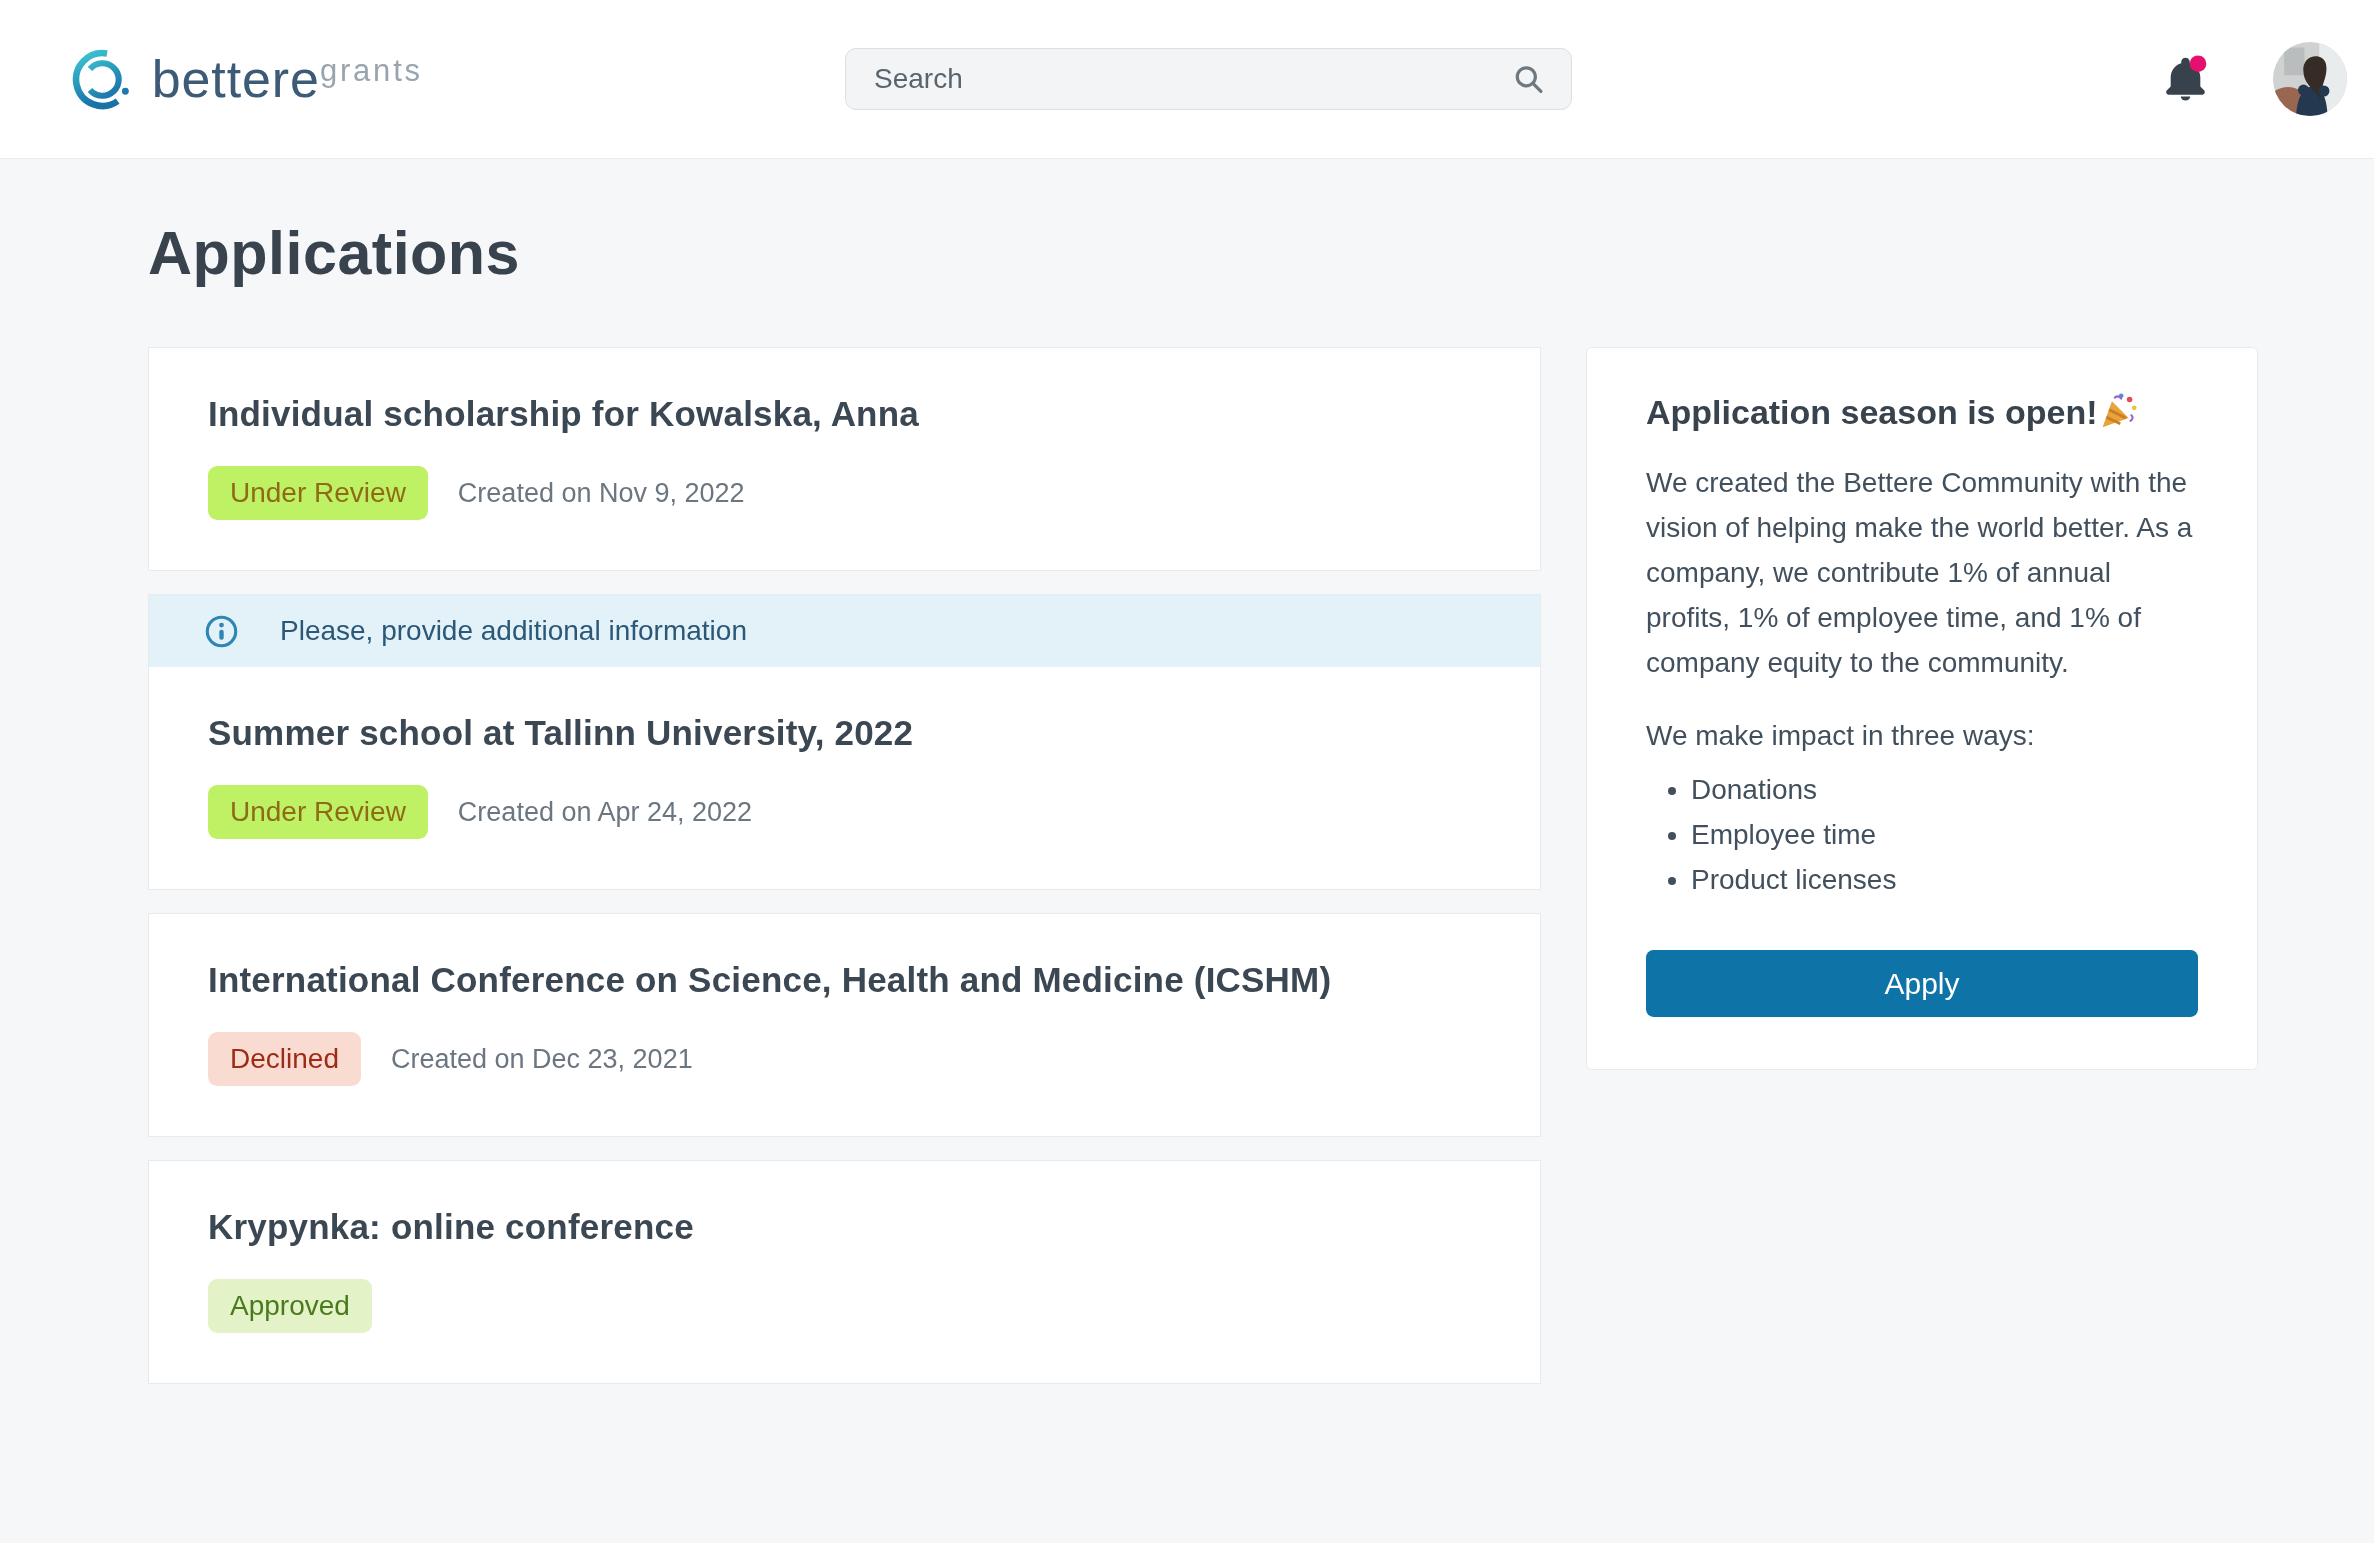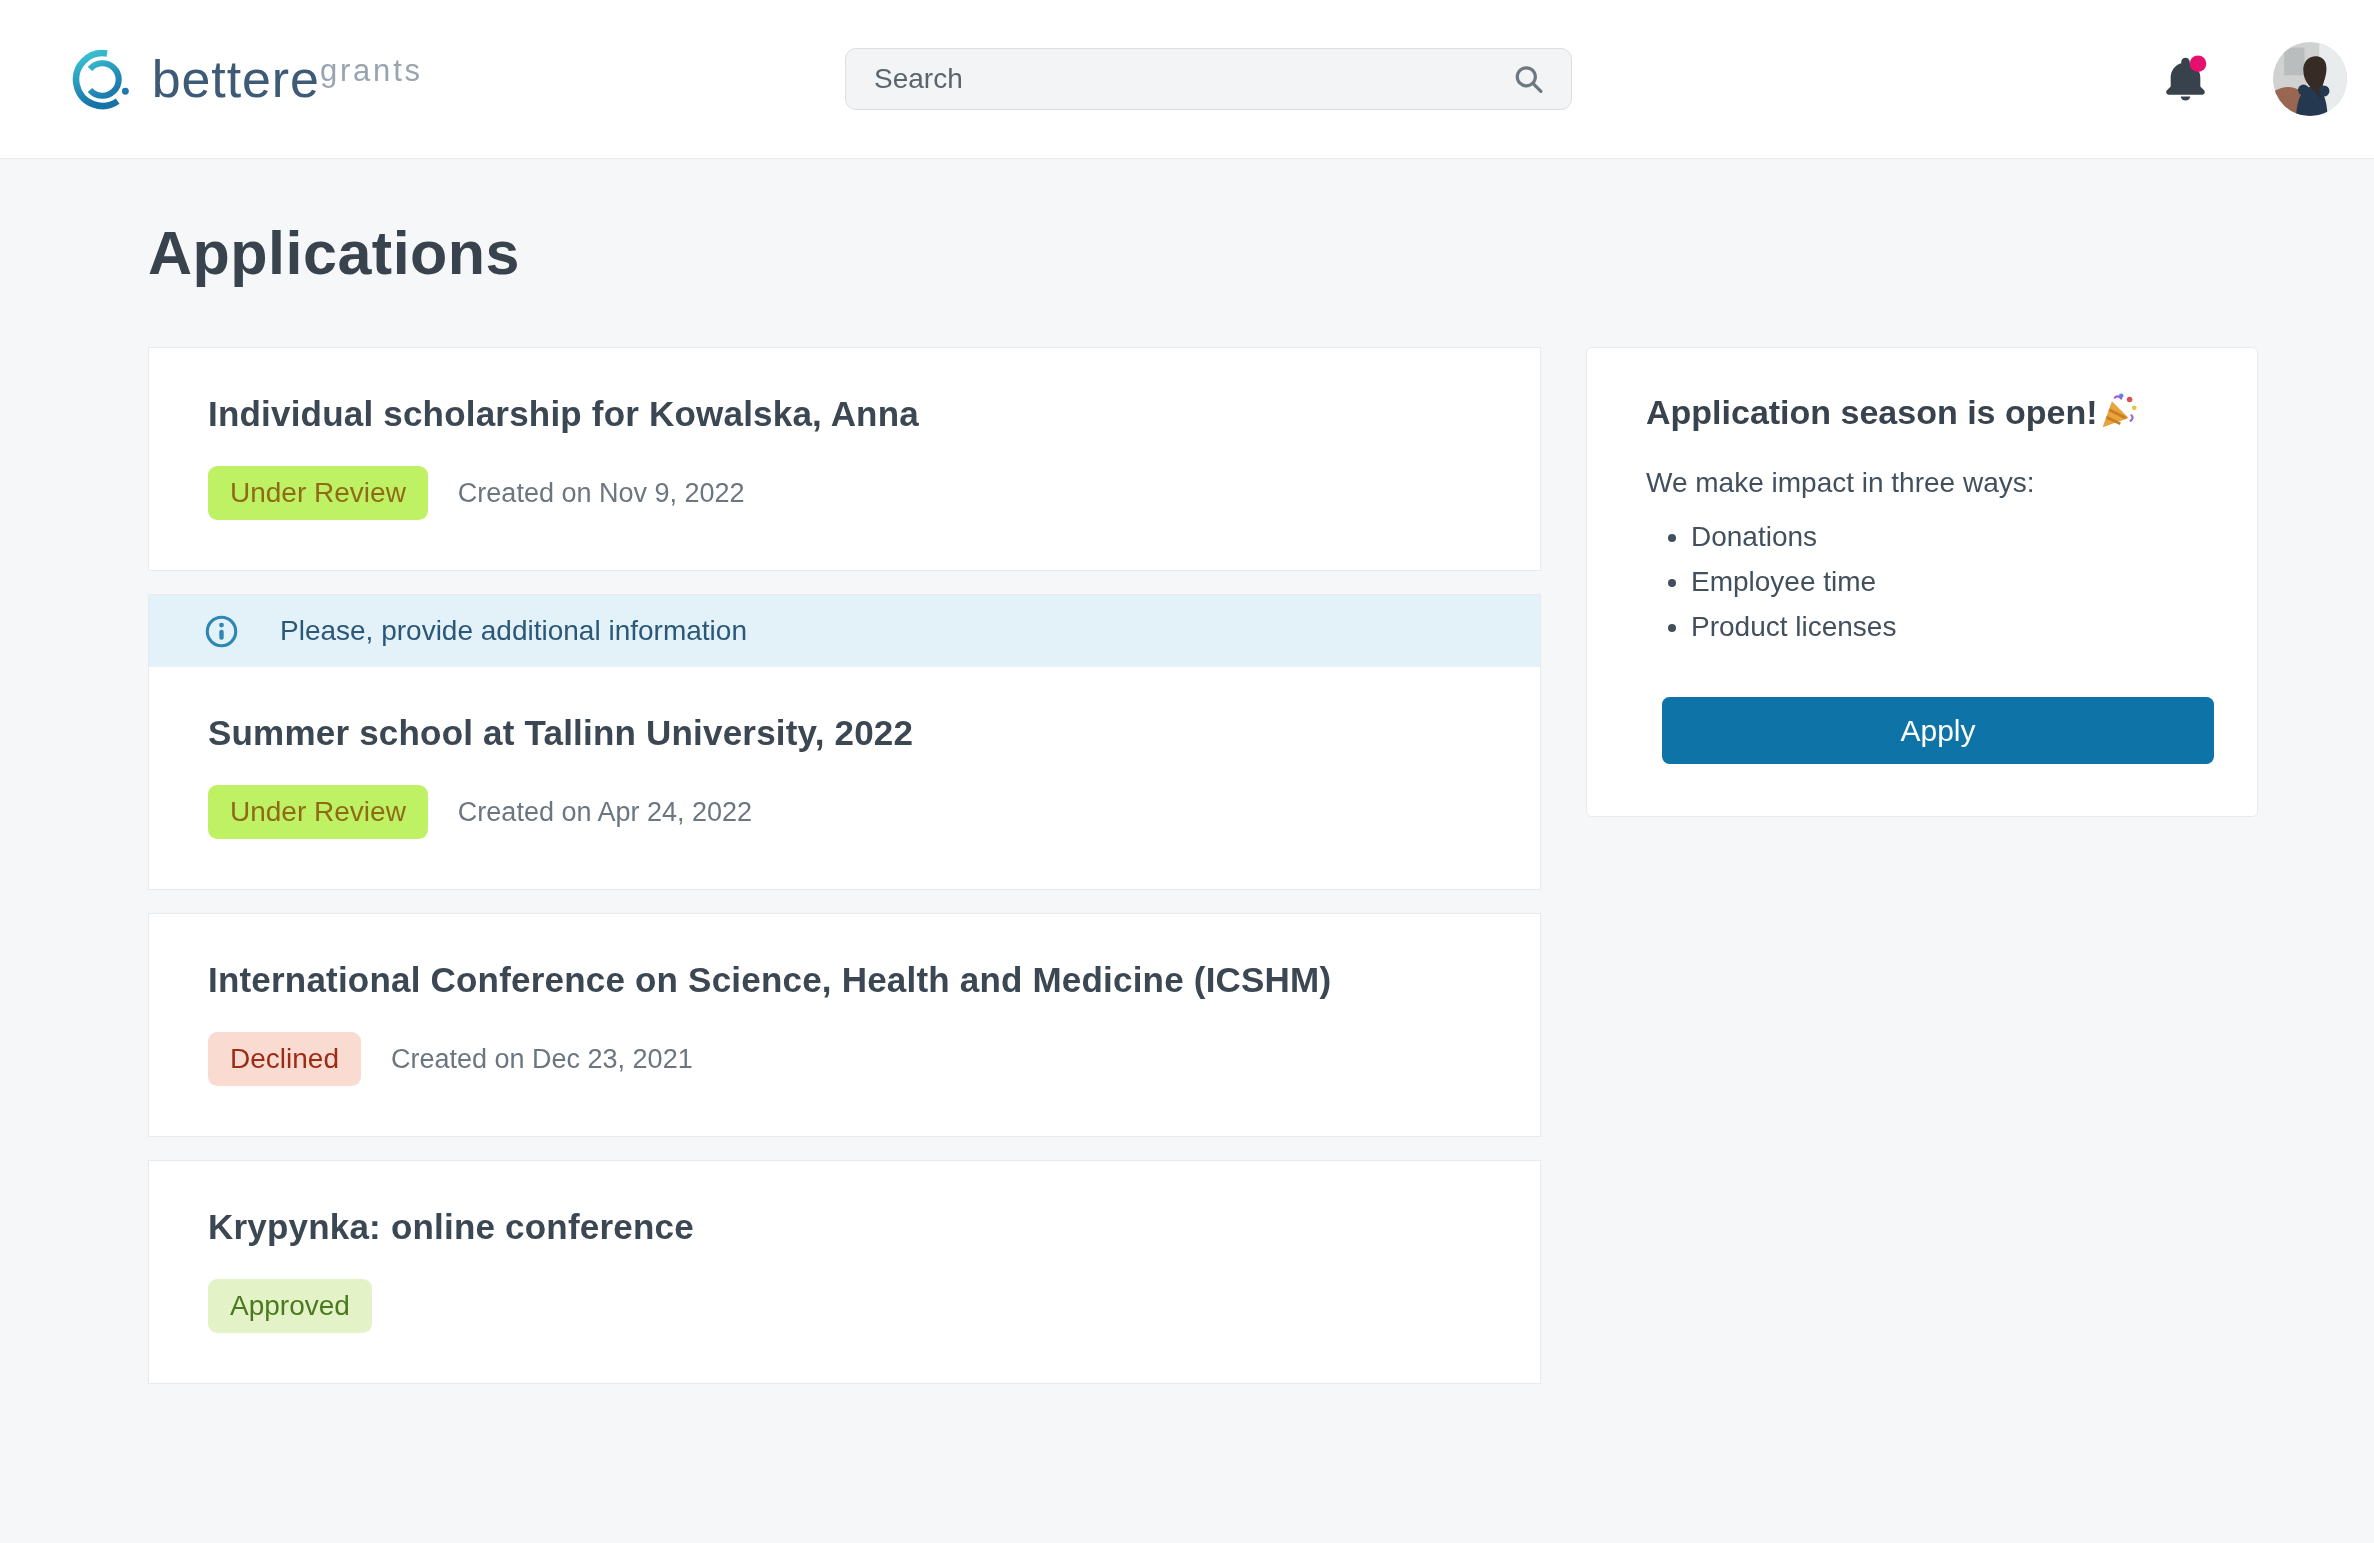--- a/index.html
+++ b/index.html
@@ -61,21 +61,20 @@
     padding:45px 59px 52px;
   }
   .promo h2 { margin:0; font-size:34px; font-weight:700; color:#39434e; display:flex; align-items:center; }
   .promo p  { margin:28px 0 0; font-size:28px; line-height:45px; color:#42505d; }
   .promo ul { margin:9.3px 0 0; padding-left:45px; }
   .promo li { font-size:28px; line-height:45px; color:#42505d; }
   .apply-btn {
     margin-top:48px; width:100%; height:67px; background:#0e74a8; color:#fff;
     font-size:30px; border:none; border-radius:7.4px; cursor:pointer;
     font-family:"Liberation Sans", sans-serif;
-    margin-left:16px;
   }
 </style>
 </head>
 <body>
 
 <header>
   <div class="header-left">
     <svg class="logo-icon" viewBox="0 0 64 64">
       <defs>
         <linearGradient id="lg1" x1="0" y1="0" x2="0.3" y2="1">
@@ -192,20 +191,21 @@
         <span>Application season is open!</span>
         <svg width="39" height="39" viewBox="0 0 42 42">
           <path d="M5 37 L15 9 L33 27 Z" fill="#e8a33d"></path>
           <path d="M9 26 L24 33 M12 18 L30 27" stroke="#c77f1f" stroke-width="3" fill="none"></path>
           <circle cx="34" cy="7" r="3" fill="#e04f4f"></circle>
           <circle cx="25" cy="3" r="2.5" fill="#4f8fe0"></circle>
           <circle cx="39" cy="16" r="2.5" fill="#e8c23d"></circle>
           <path d="M18 5 q4 -3 7 1 M36 24 q3 3 -1 6" stroke="#9a5fd0" stroke-width="2.2" fill="none" stroke-linecap="round"></path>
         </svg>
       </h2>
+      <p>We created the Bettere Community with the vision of helping make the world better. As a company, we contribute 1% of annual profits, 1% of employee time, and 1% of company equity to the community.</p>
       <p>We make impact in three ways:</p>
       <ul>
           <li>Donations</li>
           <li>Employee time</li>
           <li>Product licenses</li>
         </ul>
       <button class="apply-btn">Apply</button>
     </aside>
   </div>
 </main>

